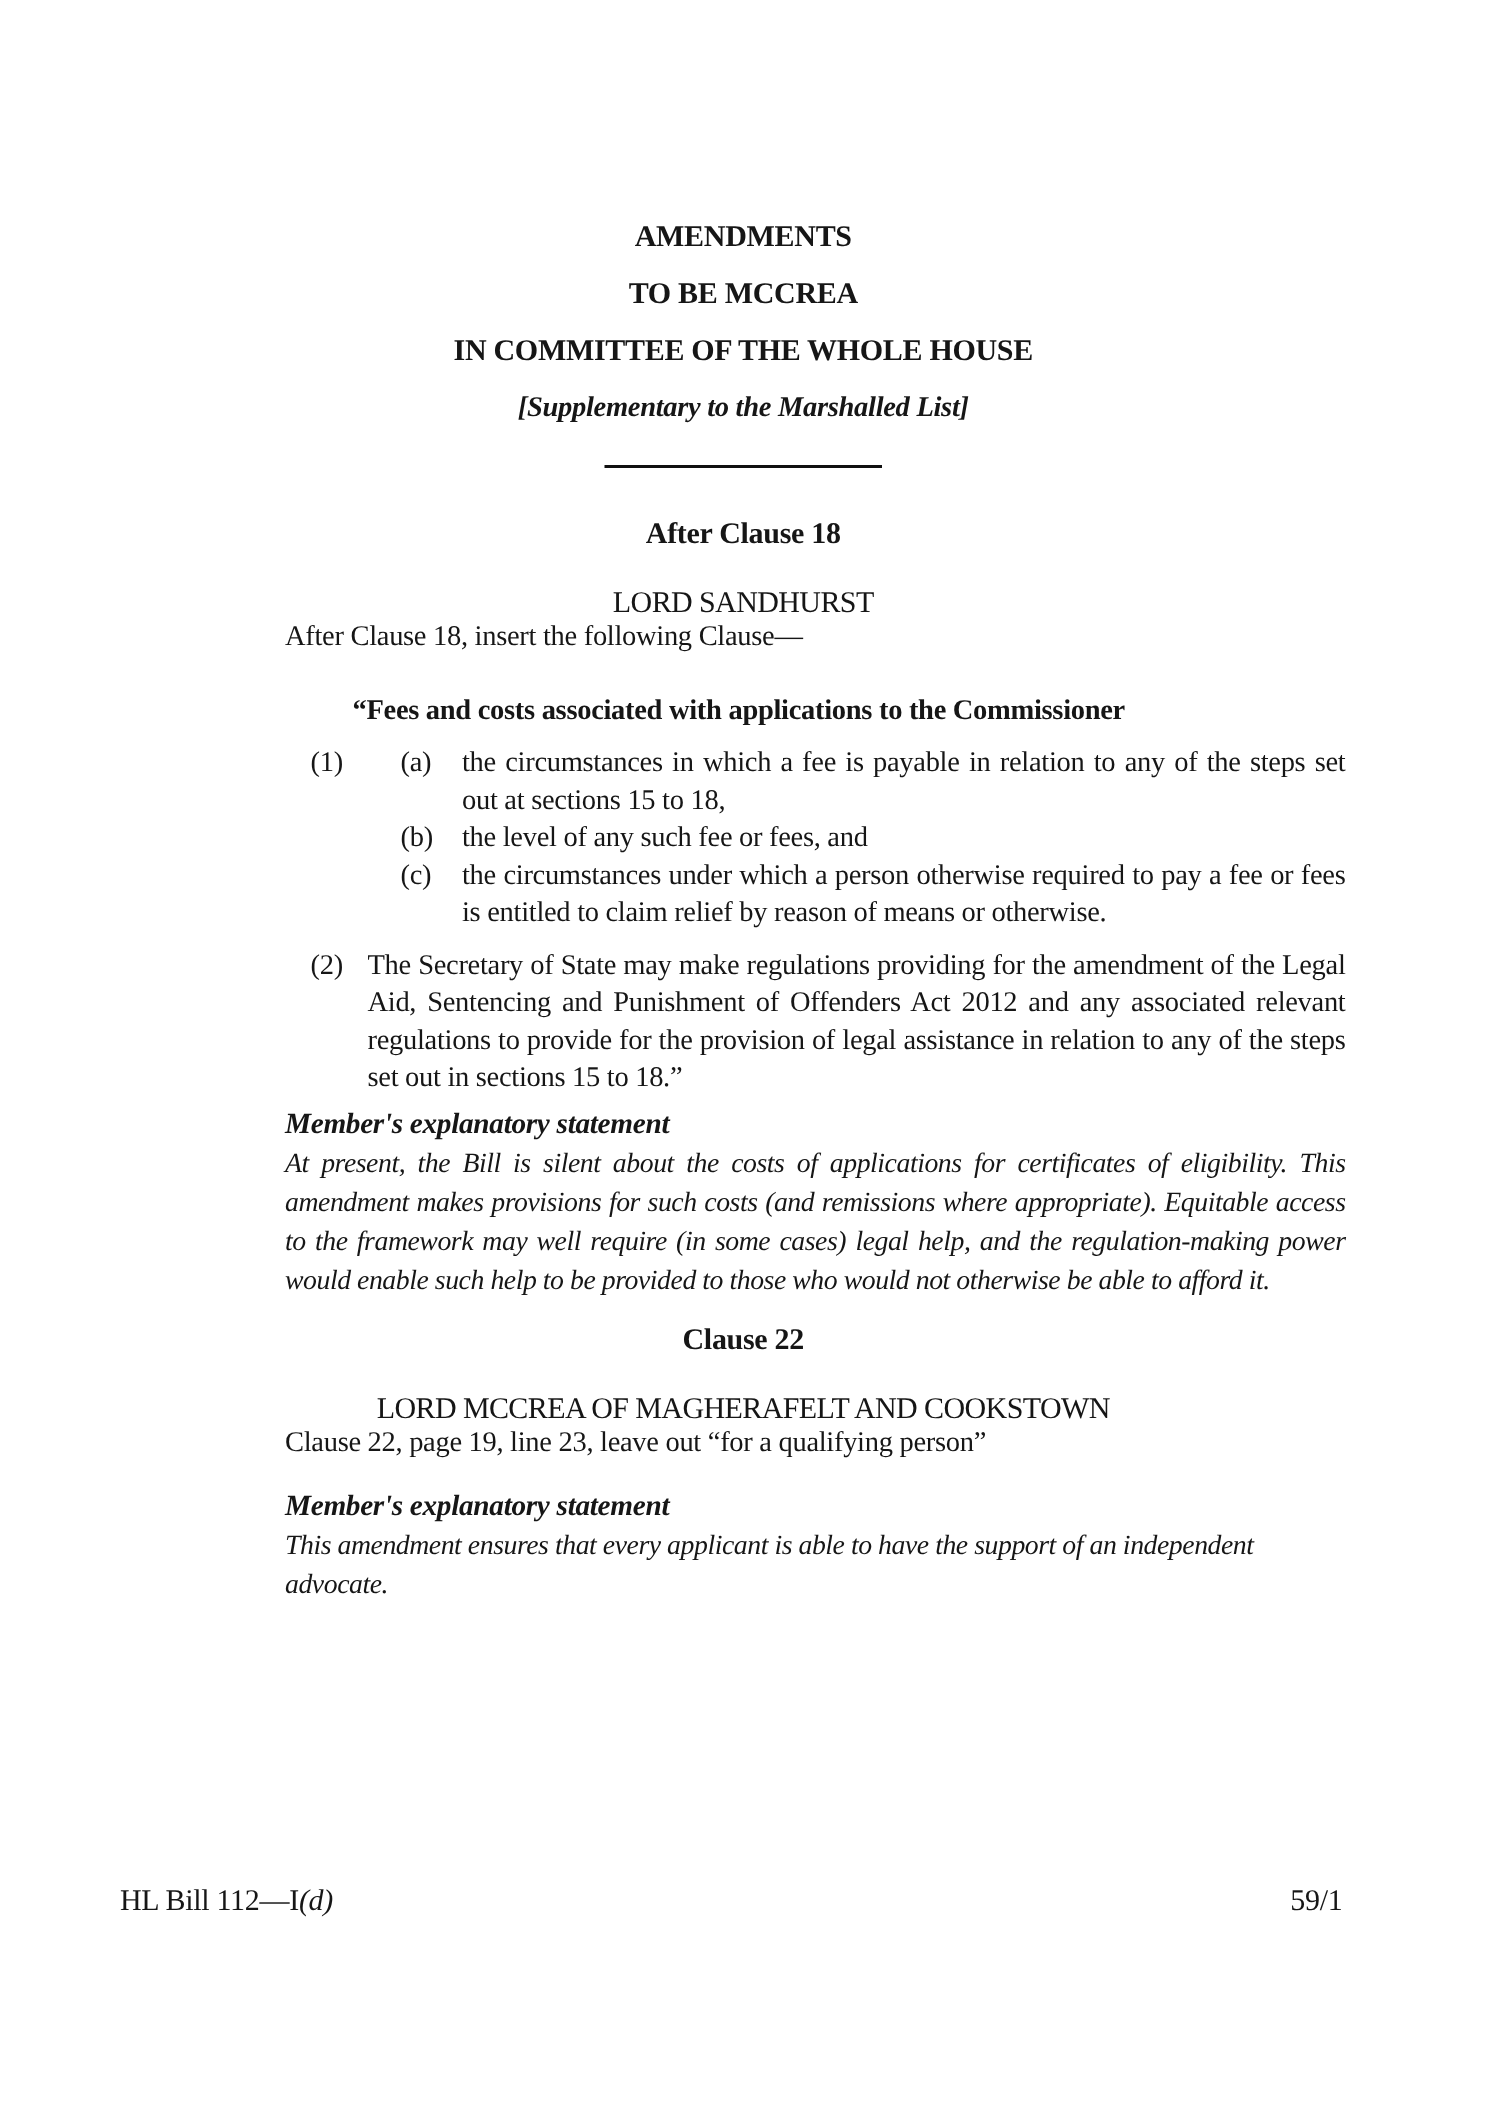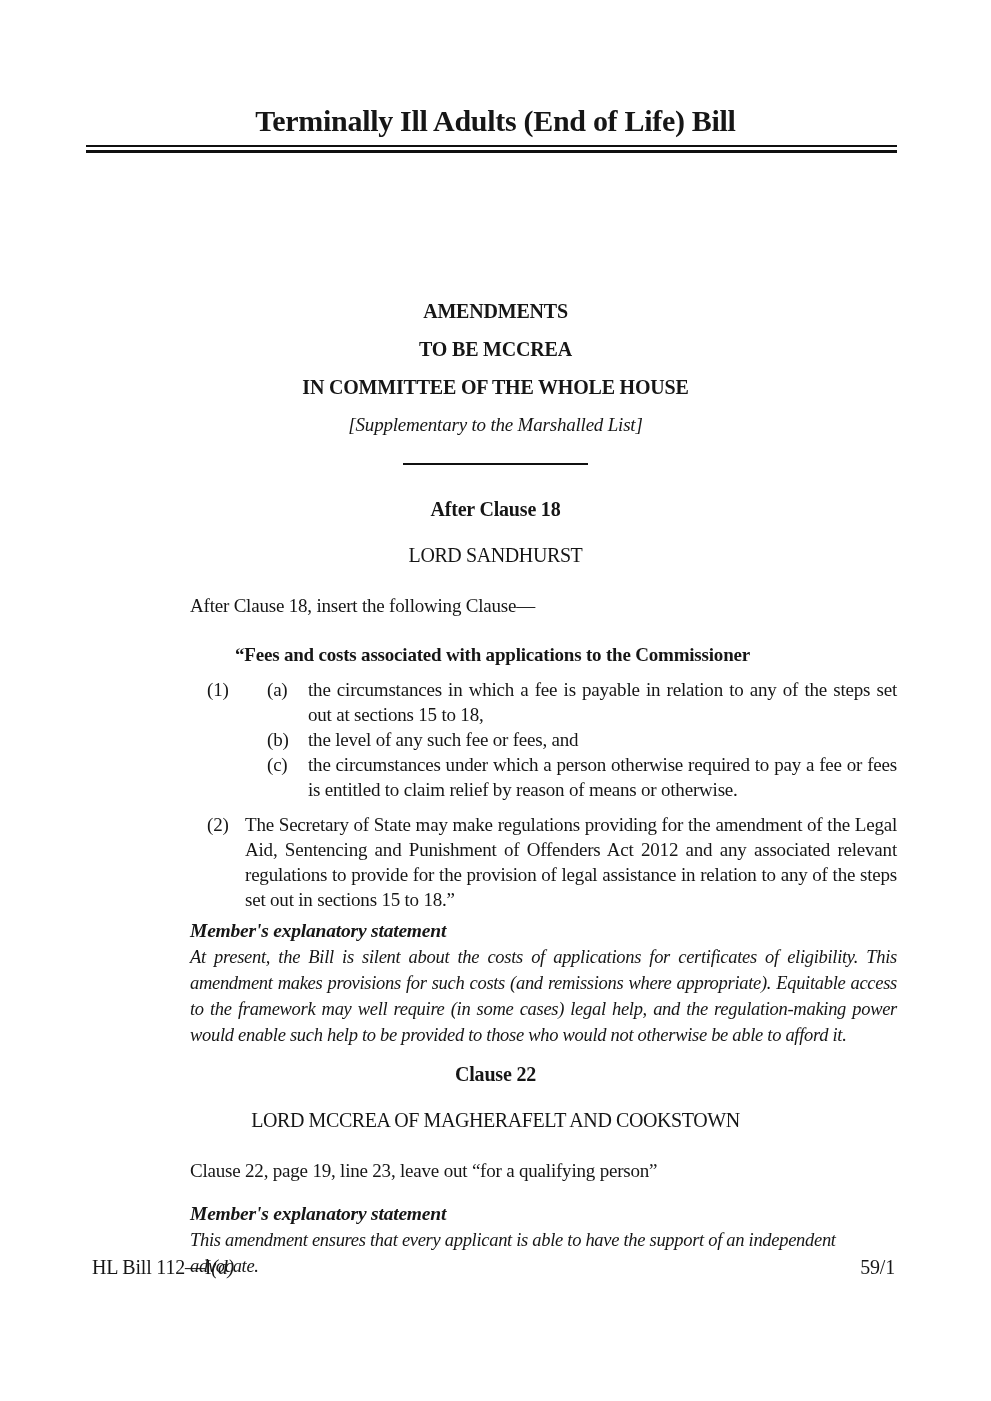--- a/index.html
+++ b/index.html
@@ -38,20 +38,21 @@
     line-height: 20px;
     margin-bottom: 18px;
     font-weight: bold;
   }
   .fm-note {
     font-size: 19px;
     font-style: italic;
     letter-spacing: -0.2px;
     line-height: 20px;
     margin-top: 2px;
+    font-weight: bold;
   }
   .short-rule {
     width: 185px;
     border-top: 2px solid #101010;
     margin: 28px auto 0 auto;
   }
 
   
   .clause-heading {
     text-align: center;
@@ -68,21 +69,21 @@
     letter-spacing: -0.4px;
     line-height: 20px;
     margin-top: 26px;
   }
   .amend-body {
     margin: 0 94px 0 190px;
     font-size: 19px;
     letter-spacing: -0.2px;
     line-height: 25px;
   }
-  .instruction { margin-top: 28px; }
+  .instruction { }
   .new-clause-title {
     font-weight: bold;
     padding-left: 45px;
     margin-top: 24px;
   }
   .item { position: relative; text-align: justify; }
   .item .num { position: absolute; }
   .lvl1 { padding-left: 55px; }
   .lvl1 .num { left: 17px; }
   .lvl2 { padding-left: 118px; }
@@ -104,39 +105,35 @@
     font-style: italic;
     letter-spacing: -0.3px;
     line-height: 26px;
     text-align: justify;
   }
   .exp-text.one-line { text-align: left; }
 
   
   .doc-footer {
     position: absolute;
-    left: 92px;
+    left: 80px;
     right: 96px;
     top: 1256px;
     display: flex;
     justify-content: space-between;
     font-size: 20px;
     letter-spacing: -0.2px;
   }
   .doc-footer .it { font-style: italic; }
 </style>
 </head>
 <body>
 
 <div class="page">
 
-  <header>
-    <h1 class="doc-title">Terminally Ill Adults (End of Life) Bill</h1>
-    <div class="double-rule"></div>
-  </header>
 
   <section class="front-matter">
     <div class="fm-line">AMENDMENTS</div>
     <div class="fm-line">TO BE MCCREA</div>
     <div class="fm-line">IN COMMITTEE OF THE WHOLE HOUSE</div>
     <div class="fm-note">[Supplementary to the Marshalled List]</div>
     <div class="short-rule"></div>
   </section>
 
   <section>

